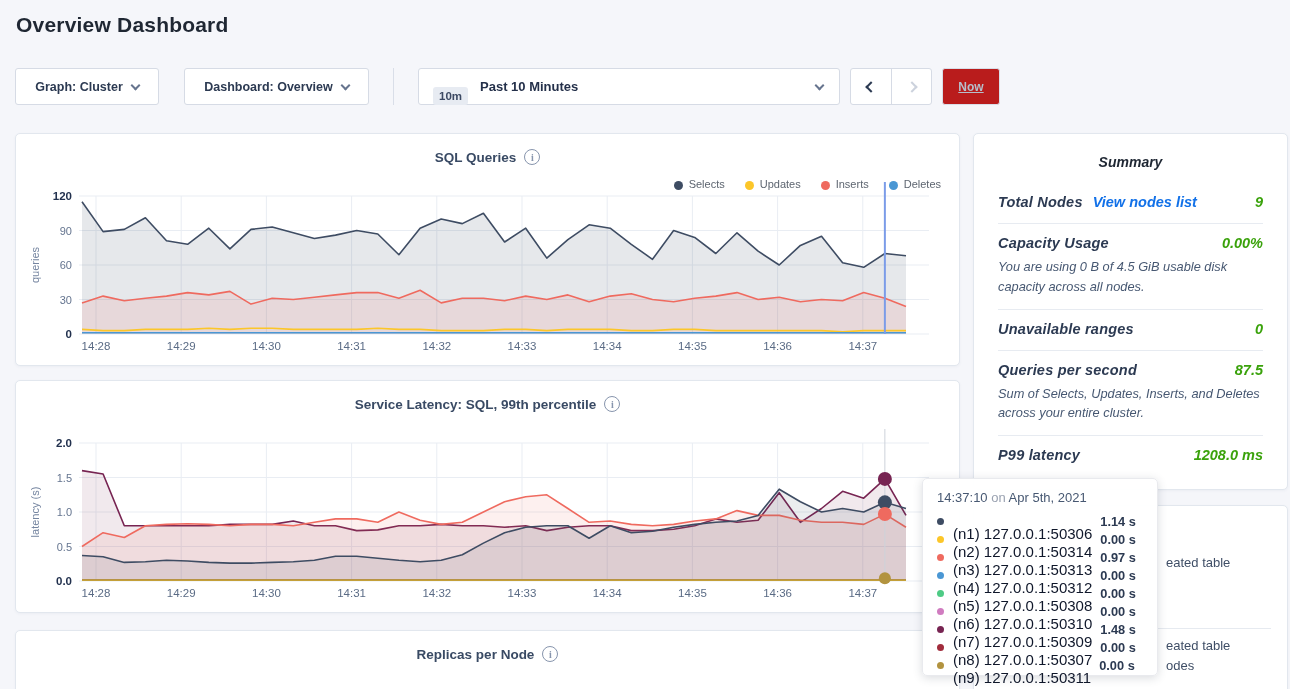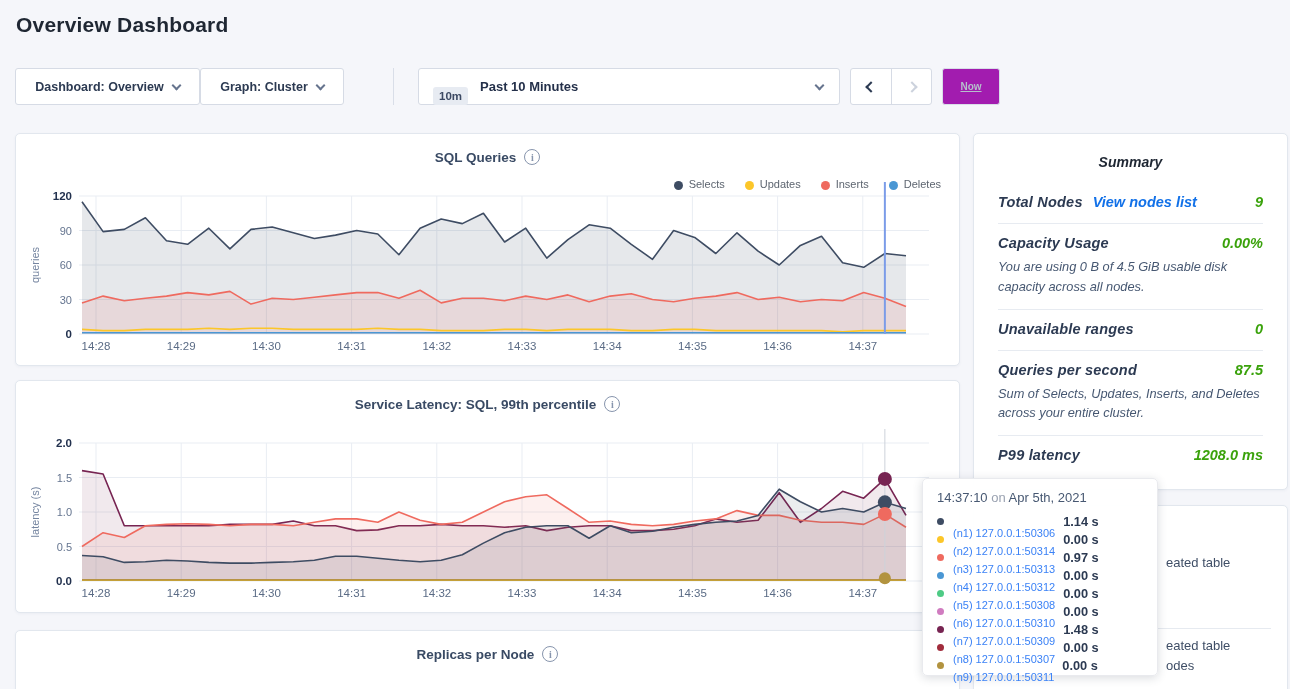--- a/index.html
+++ b/index.html
@@ -28,22 +28,22 @@
   }
   .time-badge { background:#e7ebf2; border-radius:3px; font-weight:700; font-size:11.5px; color:#3c4963; padding:3px 6px; margin-right:12px;margin-top:18px; }
   .time-label { font-weight:700; font-size:13px; color:#24304a; }
   .chev { display:inline-block; width:7px; height:7px; border-right:2px solid #66748e; border-bottom:2px solid #66748e; transform:rotate(45deg); margin-top:-3px; }
   .time-select .chev { position:absolute; right:16px; }
   .arrow-group { display:flex; margin-left:10px; border:1px solid #d6dbe5; border-radius:3px; background:#fff; }
   .arrow-btn { width:40px; display:flex; align-items:center; justify-content:center; cursor:pointer; }
   .arrow-btn + .arrow-btn { border-left:1px solid #d6dbe5; }
   .chev-left  { width:8px; height:8px; border-right:2.5px solid #2c3a52; border-bottom:2.5px solid #2c3a52; transform:rotate(135deg); }
   .chev-right { width:8px; height:8px; border-right:2.5px solid #ccd2dd; border-bottom:2.5px solid #ccd2dd; transform:rotate(-45deg); }
-  .now-btn { margin-left:10px; width:58px; border:1px solid #d9dee8; border-radius:3px; background:#a21caf;
-    display:flex; align-items:center; justify-content:center; font-weight:700; font-size:10px; color:#b6bfcc;text-decoration:underline; }
+  .now-btn { margin-left:10px; width:58px; border:1px solid #d9dee8; border-radius:3px; background:#b91c1c;
+    display:flex; align-items:center; justify-content:center; font-weight:700; font-size:12px; color:#b6bfcc;text-decoration:underline; }
 
   
   .card { position:absolute; background:#fff; border:1px solid #e2e7ee; border-radius:5px; box-shadow:0 1px 3px rgba(56,76,108,.05);padding-left:48px; }
   .chart-card-1 { left:15px; top:133px; width:945px; height:233px; }
   .chart-card-2 { left:15px; top:380px; width:945px; height:233px; }
   .chart-card-3 { left:15px; top:630px; width:945px; height:120px; }
   .chart-title-row { position:absolute; left:0; right:0; top:15px; display:flex; align-items:center; justify-content:center; gap:8px; }
   .chart-title { font-size:13.5px; font-weight:700; color:#394a64; }
   .info-icon { width:16px; height:16px; border:1px solid #8795ad; border-radius:50%; color:#8795ad;
     font-size:10px; font-weight:700; display:flex; align-items:center; justify-content:center; font-family:"Liberation Serif", serif; }
@@ -78,35 +78,35 @@
   .ev-hr { position:absolute; left:16px; right:16px; top:122px; border:none; border-top:1px solid #e6eaf0; }
 
   
   .tooltip { position:absolute; left:922px; top:478px; width:236px; height:198px;
     background:rgba(255,255,255,.97); border:1px solid #e9eaee; border-radius:5px;
     box-shadow:0 2px 10px rgba(50,60,80,.18); padding:11px 14px 8px; z-index:5; }
   .tt-title { font-size:13px; color:#475872; margin-bottom:7px; }
   .tt-title .tt-on { color:#9aa2b1; }
   .tt-row { display:flex; align-items:center; height:18px; }
   .tt-dot { width:7px; height:7px; border-radius:50%; margin-right:9px; flex:none; }
-  .tt-label { font-size:11px; color:#3b82f6; white-space:nowrap;margin-top:24px; }
+  .tt-label { font-size:15px; color:#0f172a; white-space:nowrap;margin-top:24px; }
   .tt-value { font-size:12.8px; font-weight:700; color:#2c3a52; margin-left:8px; white-space:nowrap; }
 </style>
 </head>
 <body>
 
 <h1 class="page-title">Overview Dashboard</h1>
 
 <div class="controls">
+  <button class="drop-btn g1">
+    <span>Graph: Cluster</span>
+    <span class="chev"></span>
+  </button>
   <button class="drop-btn g2">
     <span>Dashboard: Overview</span>
-    <span class="chev"></span>
-  </button>
-  <button class="drop-btn g1">
-    <span>Graph: Cluster</span>
     <span class="chev"></span>
   </button>
   <div class="vdiv"></div>
   <div class="time-select">
     <span class="time-badge">10m</span>
     <span class="time-label">Past 10 Minutes</span>
     <span class="chev"></span>
   </div>
   <div class="arrow-group">
     <div class="arrow-btn">

